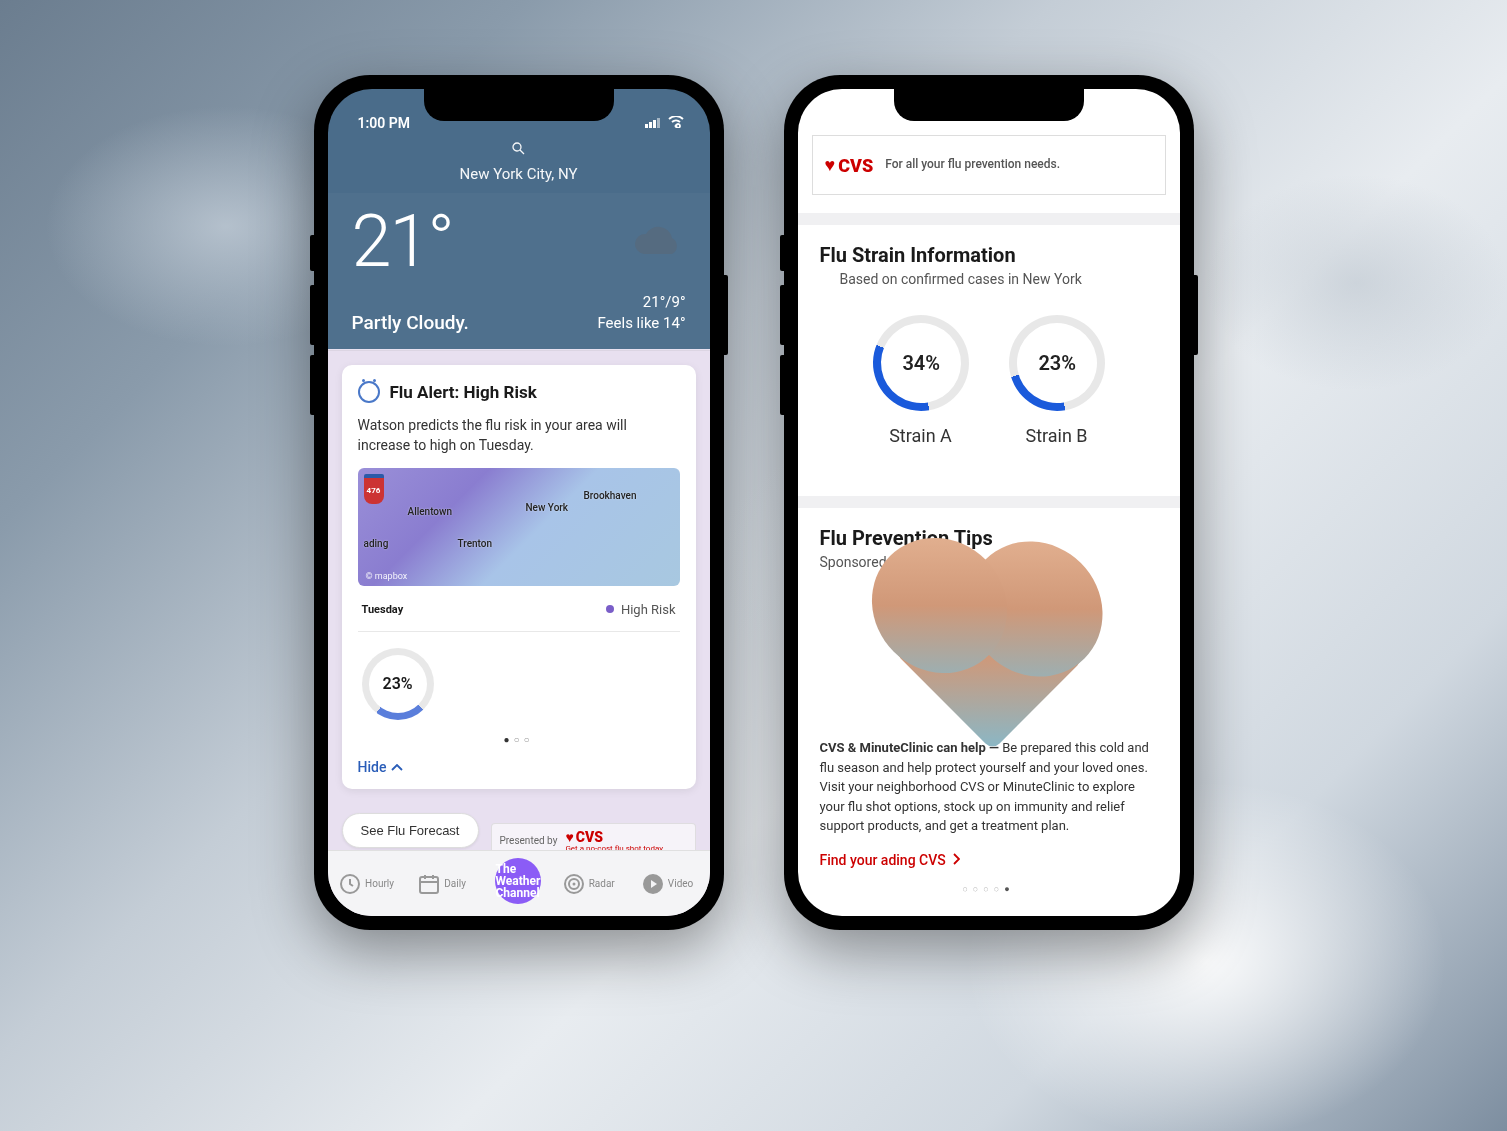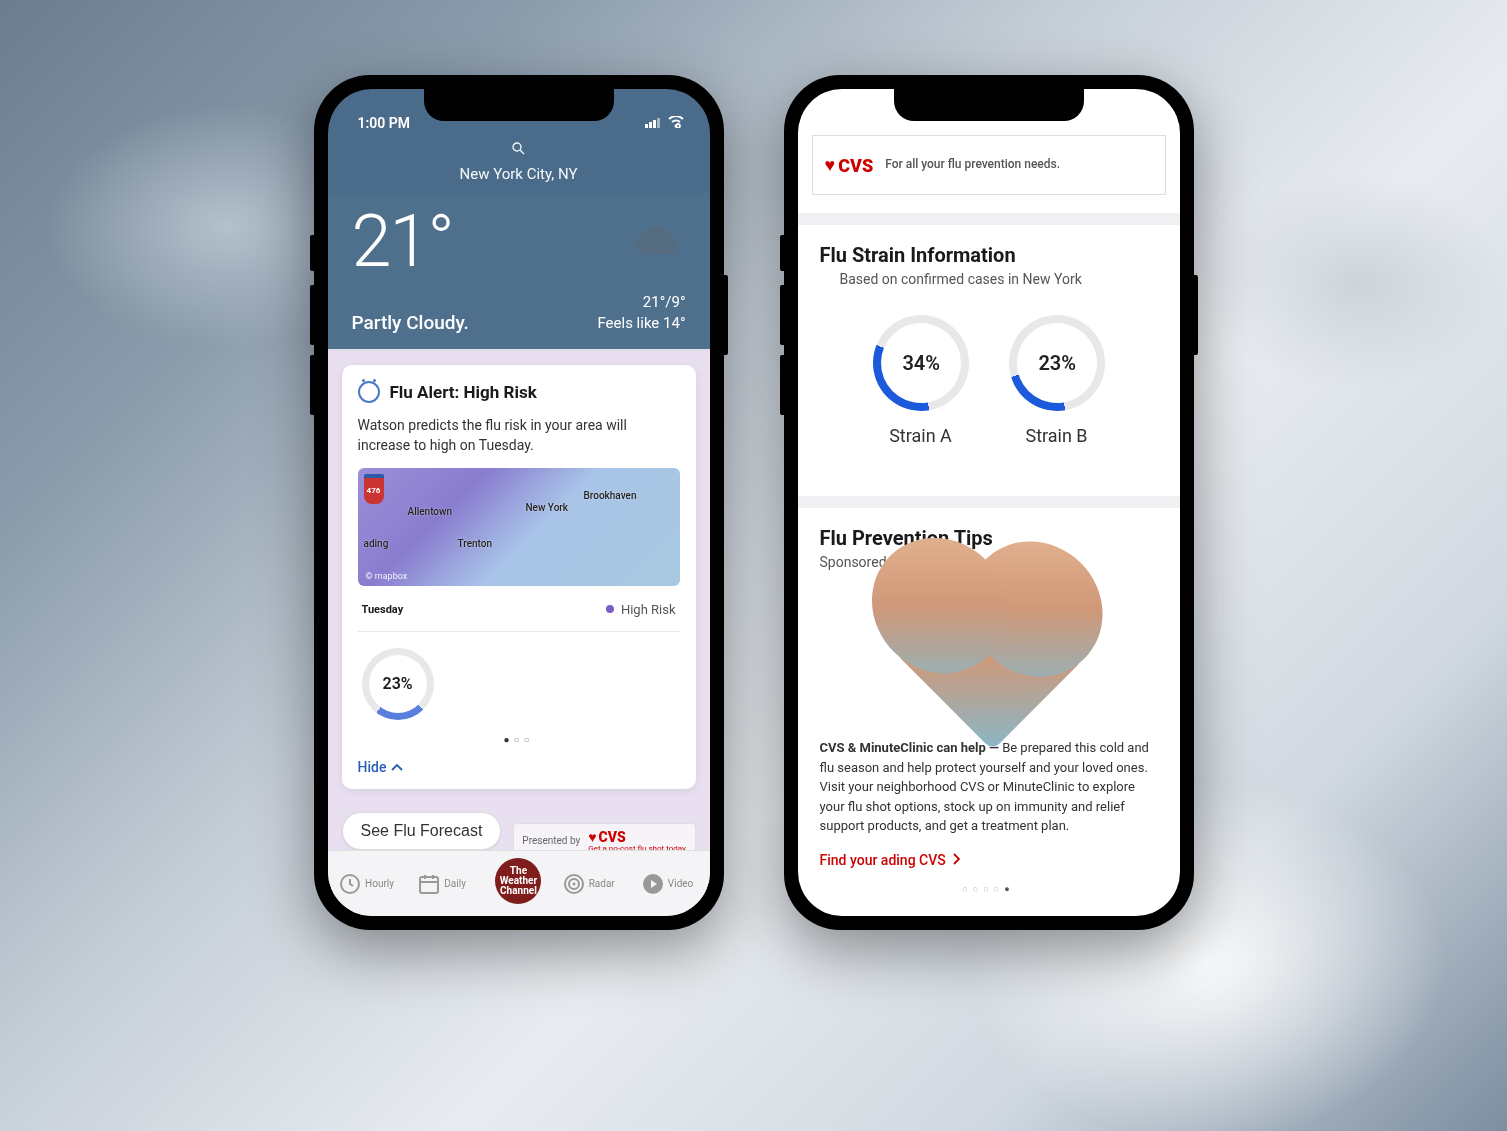--- a/index.html
+++ b/index.html
@@ -139,42 +139,42 @@
   .ring span { position:relative; font-size:16px; font-weight:600; color:#1a1a1a; transform: rotate(-135deg); }
   .hum-text h4 { font-size:14px; font-weight:700; margin-bottom:5px; color:#1a1a1a; }
   .hum-text p { font-size:13px; color:#444; line-height:1.4; }
   .dots { text-align:center; padding:6px 0 10px; color:#999; font-size:10px; letter-spacing:4px; }
   .dots .active { color:#333; }
   .hide-link { color:#2a5db8; font-size:14px; font-weight:500; padding:4px 0 2px; display:flex; align-items:center; gap:5px; }
 
   .forecast-row { display:flex; align-items:center; gap:12px; padding:14px 14px 10px; }
   .forecast-btn {
     background:#fff; border:1px solid #ddd; border-radius:22px;
-    padding:9px 18px; font-size:16px; font-weight:500; color:#333;
+    padding:9px 18px; font-size:13px; font-weight:500; color:#333;
     box-shadow:0 1px 3px rgba(0,0,0,0.08);
   }
   .presented-box {
     flex:1; background:rgba(255,255,255,0.6); border:1px solid rgba(200,200,200,0.5);
     border-radius:4px; padding:5px 8px; display:flex; align-items:center; gap:8px;
     font-size:10px; color:#666;margin-top:20px;
   }
   .cvs-mark { color:#c00; font-weight:900; font-size:14px; display:flex; align-items:center; gap:2px; }
   .cvs-sub { color:#c00; font-size:8px; line-height:1.1; }
 
   .tab-bar {
     position:absolute; bottom:0; left:0; right:0;
     height:66px; background:#f4f4f6;
     display:flex; justify-content:space-around; align-items:center;
     border-top:1px solid #e0e0e0;
   }
   .tab { display:flex; align-items:center; gap:2px; color:#888; font-size:10px; width:60px; }
   .tab-icon { width:26px; height:26px; display:flex; align-items:center; justify-content:center; }
   .tab-center {
-    width:46px; height:46px; background:#7f1d1d; border-radius:50%;
-    color:#fff; font-size:10px; line-height:1; font-weight:bold; text-align:center;
+    width:46px; height:46px; background:#8b5cf6; border-radius:50%;
+    color:#fff; font-size:12px; line-height:1; font-weight:bold; text-align:left;
     display:flex; flex-direction:column; justify-content:center; align-items:center;
     margin-top:-6px;
   }
 
   
   .right .screen { background:#fff; }
   .top-ad {
     margin:46px 14px 0; border:1px solid #ddd;
     display:flex; align-items:center; height:60px; overflow:hidden;
   }

